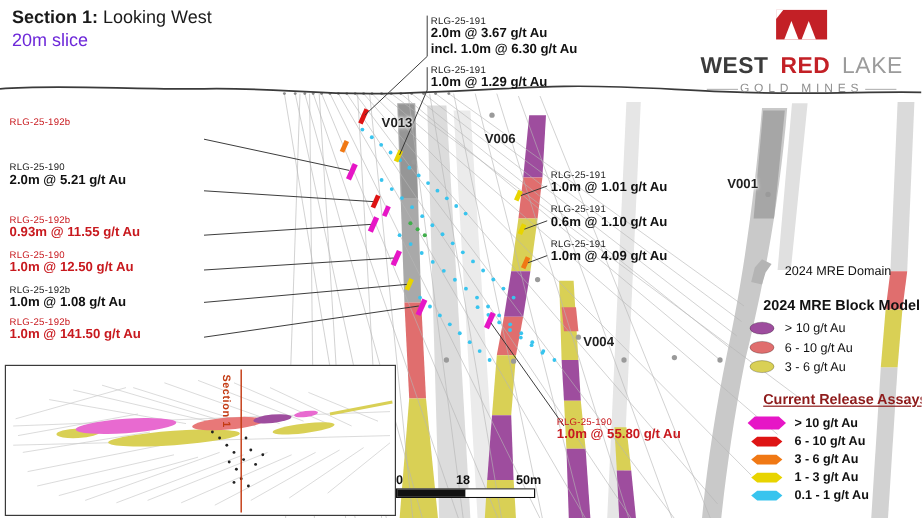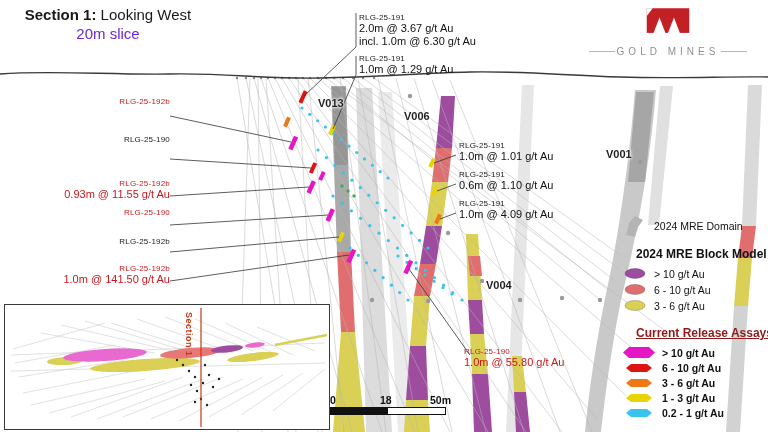--- a/index.html
+++ b/index.html
@@ -2,42 +2,42 @@
 <html><head>
 <meta charset="utf-8">
 <style>
   *{box-sizing:border-box;margin:0;padding:0}
   html,body{width:768px;height:432px}
   body{font-family:"Liberation Sans",sans-serif;background:#fff;overflow:hidden}
   #stage{position:relative;width:768px;height:432px;background:#fff}
   #main-svg{position:absolute;left:0;top:0;width:768px;height:432px;z-index:1}
 
   
-  #header{position:absolute;left:10px;top:6px;width:196px;z-index:5;text-align:center}
+  #header{position:absolute;left:10px;top:6px;width:196px;z-index:5;}
   #header .t1{font-size:15px;color:#1a1a1a}
   #header .t1 b{font-weight:bold}
   #header .t2{font-size:15px;color:#6d28d9;margin-top:2px}
 
   
   #logo{position:absolute;right:4px;top:4px;width:192px;z-index:5;text-align:center}
   #logo .flag{margin-bottom:2px}
   #logo .word{font-size:19px;font-weight:bold;letter-spacing:.5px;white-space:nowrap}
   #logo .w1{color:#3b3b3b}
   #logo .w2{color:#c32026;margin:0 4px}
   #logo .w3{color:#9b9b9b;font-weight:normal}
   #logo .tag{margin-top:2px;display:flex;align-items:center;justify-content:center;gap:2px}
   #logo .tag .rule{width:26px;height:1px;background:#b8b8b8}
   #logo .tag .txt{font-size:10px;letter-spacing:4px;color:#8f8f8f}
 
   
   .callout{position:absolute;line-height:1.15;white-space:nowrap;z-index:5;background:rgba(255,255,255,.0)}
   .callout .hole{display:block;font-size:8px;color:#1a1a1a;letter-spacing:.2px}
-  .callout .grade{display:block;font-size:11px;font-weight:normal;color:#111}
+  .callout .grade{display:block;font-size:11px;font-weight:bold;color:#111}
   .callout.red .hole,.callout.red .grade{color:#c8191e}
-  .callout.align-right{text-align:right}
+  .callout.align-right{text-align:left}
 
   
   .vein-label{position:absolute;font-size:11px;font-weight:bold;color:#1f1f1f;z-index:4;
     text-shadow:0 0 2px #fff,0 0 3px #fff,0 0 4px #fff}
 
   
   #legend{position:absolute;left:622px;top:214px;width:146px;z-index:5}
   .leg-row{display:flex;align-items:center;gap:6px;margin-bottom:3px}
   .leg-row svg{flex:none}
   .leg-label{font-size:10.5px;color:#111;white-space:nowrap}
@@ -285,20 +285,25 @@
     <div class="t2">20m slice</div>
   </div>
 
   <div id="logo">
     <svg class="flag" width="54" height="34" viewBox="0 0 60 40">
       <rect x="5" y="5" width="50" height="29" fill="#c32026"></rect>
       <polygon points="13,34 20,16 27,34" fill="#fff"></polygon>
       <polygon points="30,34 37,16 44,34" fill="#fff"></polygon>
       <polygon points="5,5 12,5 5,14" fill="#fff"></polygon>
     </svg>
+    <div class="word">
+      <span class="w1">WEST</span>
+      <span class="w2">RED</span>
+      <span class="w3">LAKE</span>
+    </div>
     <div class="tag">
       <span class="rule"></span>
       <span class="txt">GOLD MINES</span>
       <span class="rule"></span>
     </div>
   </div>
 
   <div class="callout" style="left:359px;top:13px">
     <span class="hole">RLG-25-191</span>
     <span class="grade">2.0m @ 3.67 g/t Au</span>
@@ -307,30 +312,33 @@
   <div class="callout" style="left:359px;top:54px">
     <span class="hole">RLG-25-191</span>
     <span class="grade">1.0m @ 1.29 g/t Au</span>
   </div>
 
   <div class="callout align-right red" style="left:8px;top:97px;width:162px">
     <span class="hole">RLG-25-192b</span>
   </div>
   <div class="callout align-right" style="left:8px;top:135px;width:162px">
     <span class="hole">RLG-25-190</span>
+    <span class="grade">2.0m @ 5.21 g/t Au</span>
   </div>
   <div class="callout align-right red" style="left:8px;top:179px;width:162px">
     <span class="hole">RLG-25-192b</span>
     <span class="grade">0.93m @ 11.55 g/t Au</span>
   </div>
   <div class="callout align-right red" style="left:8px;top:208px;width:162px">
     <span class="hole">RLG-25-190</span>
+    <span class="grade">1.0m @ 12.50 g/t Au</span>
   </div>
   <div class="callout align-right" style="left:8px;top:237px;width:162px">
     <span class="hole">RLG-25-192b</span>
+    <span class="grade">1.0m @ 1.08 g/t Au</span>
   </div>
   <div class="callout align-right red" style="left:8px;top:264px;width:162px">
     <span class="hole">RLG-25-192b</span>
     <span class="grade">1.0m @ 141.50 g/t Au</span>
   </div>
 
   <div class="callout" style="left:459px;top:141px">
     <span class="hole">RLG-25-191</span>
     <span class="grade">1.0m @ 1.01 g/t Au</span>
   </div>
@@ -402,21 +410,21 @@
     <div class="leg-row assay">
       <svg width="34" height="10" viewBox="0 0 34 10">
         <polygon points="4,5 9,1 25,1 30,5 25,9 9,9" fill="#e8d400"></polygon>
       </svg>
       <span class="leg-label">1 - 3 g/t Au</span>
     </div>
     <div class="leg-row assay">
       <svg width="34" height="10" viewBox="0 0 34 10">
         <polygon points="4,5 9,1 25,1 30,5 25,9 9,9" fill="#38c4ee"></polygon>
       </svg>
-      <span class="leg-label">0.2 - 1 g/t Au</span>
+      <span class="leg-label">0.1 - 1 g/t Au</span>
     </div>
 
     <div class="leg-row historic">
       <svg width="34" height="12" viewBox="0 0 34 12">
         <line x1="4" y1="9" x2="30" y2="3" stroke="#999" stroke-width="1.2"></line>
         <circle cx="4" cy="9" r="1.8" fill="#8a8a8a"></circle>
           <circle cx="30" cy="3" r="1.8" fill="#8a8a8a"></circle>
       </svg>
       <span class="leg-label">Historic Drillholes</span>
     </div>

